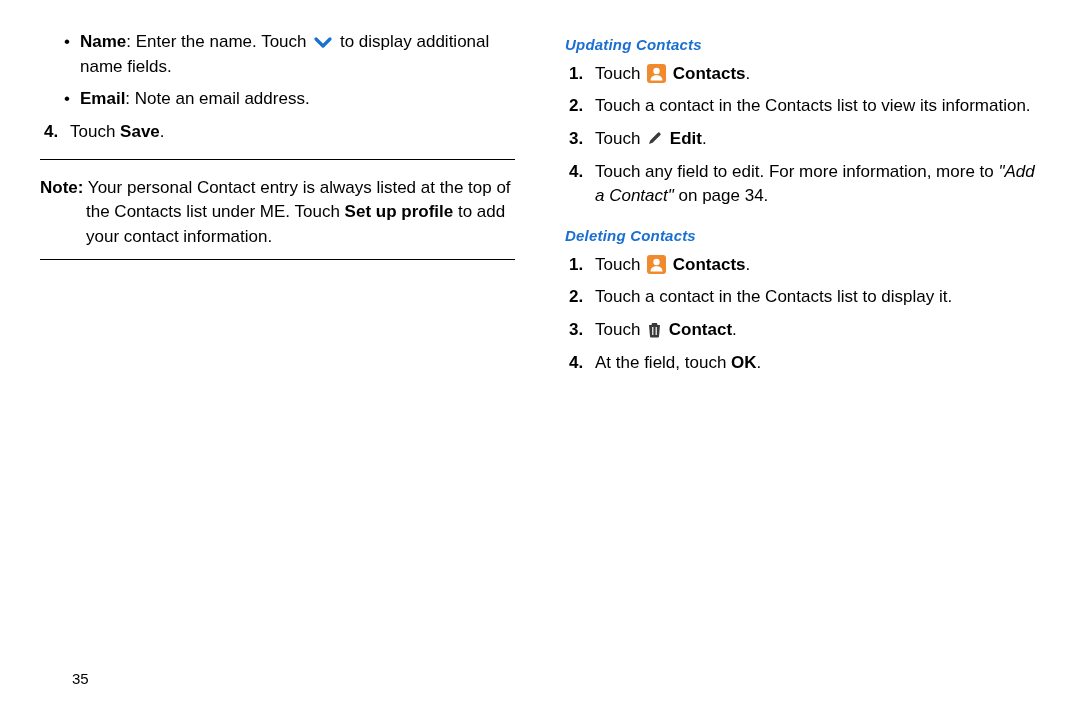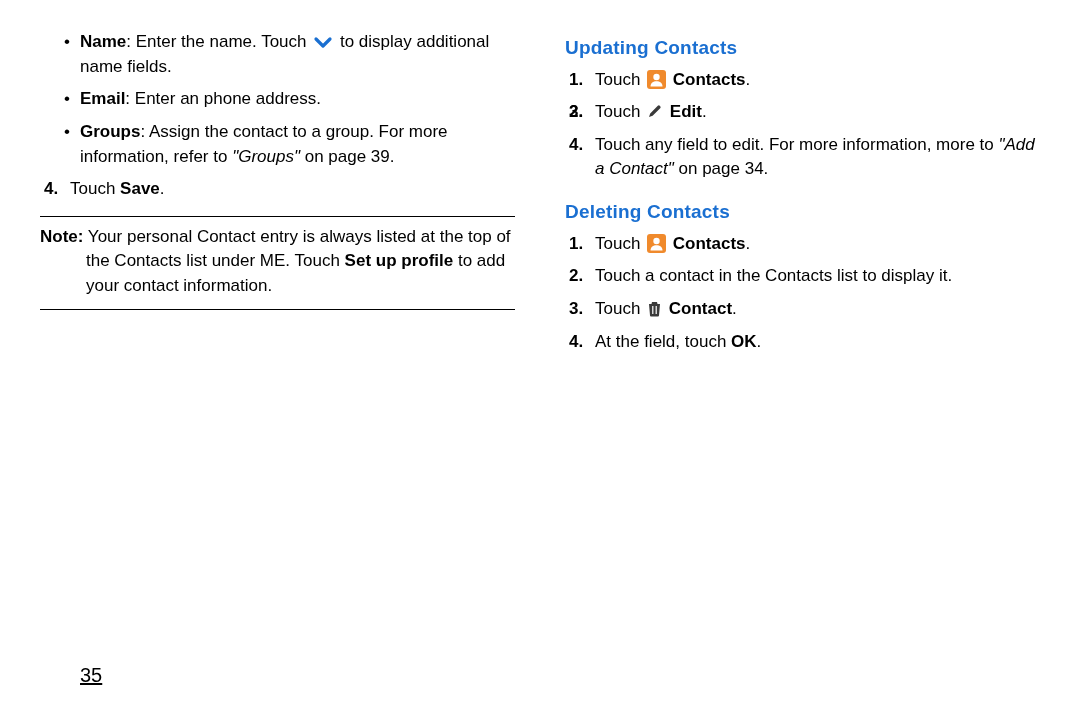--- a/index.html
+++ b/index.html
@@ -36,38 +36,38 @@
     position: absolute;
     left: -22px;
     top: 0;
     font-weight: 700;
   }
   .bold { font-weight: 700; }
   .ital { font-style: italic; }
   .heading {
     color: #1a6fd1;
     font-weight: 700;
-    font-size: 19px;
+    font-style: italic;
+    font-size: 15px;
     margin-top: 4px;
     margin-bottom: 6px;
     letter-spacing: 0.2px;
   }
   .note-block {
     border-top: 1.5px solid #000;
     border-bottom: 1.5px solid #000;
     margin-top: 14px;
-    padding: 8px 0 10px 0;
+    padding: 16px 0 10px 0;
   }
   .note-block .note-body { padding-left: 46px; text-indent: -46px; }
   .page-number {
     position: absolute;
     bottom: 30px;
-    left: 80px;
-    font-size: 20px;
-    text-decoration: underline;
+    left: 72px;
+    font-size: 15px;
   }
   
   .ico {
     display: inline-block;
     vertical-align: -3px;
     width: 18px;
     height: 18px;
     position: relative;
     margin: 0 2px;
   }
@@ -101,24 +101,21 @@
 
   <div class="col">
 
     <ul class="bullet-list">
       <li>
         <span class="bold">Name</span><span>: Enter the name. Touch </span><span class="ico ico-chevron"><svg viewBox="0 0 20 14">
               <polyline points="3,4 10,11 17,4" fill="none" stroke="#1a6fd1" stroke-width="3.2" stroke-linecap="round" stroke-linejoin="round"></polyline>
             </svg></span><span> to display additional name fields.</span>
       </li>
       <li>
-        <span class="bold">Email</span><span>: Enter an phone address.</span>
-      </li>
-      <li>
-        <span class="bold">Groups</span><span>: Assign the contact to a group. For more information, refer to </span><span class="ital">"Groups"</span><span> on page 39.</span>
+        <span class="bold">Email</span><span>: Note an email address.</span>
       </li>
     </ul>
 
     <ol class="numbered" style="margin-top:8px;">
       <li>
         <span class="num">4.</span>
         <span>Touch </span><span class="bold">Save</span><span>.</span>
       </li>
     </ol>
 
@@ -136,20 +133,21 @@
     <ol class="numbered">
       <li>
         <span class="num">1.</span>
         <span>Touch </span><span class="ico ico-contact"><svg viewBox="0 0 19 19">
               <circle cx="9.5" cy="7" r="3.2" fill="#fff"></circle>
               <path d="M3.5 16.5c0-3.3 2.7-5.2 6-5.2s6 1.9 6 5.2" fill="#fff"></path>
             </svg></span> <span class="bold">Contacts</span><span>.</span>
       </li>
       <li>
         <span class="num">2.</span>
+        <span>Touch a contact in the Contacts list to view its information.</span>
       </li>
       <li>
         <span class="num">3.</span>
         <span>Touch </span><span class="ico ico-pencil"><svg viewBox="0 0 16 16">
               <path d="M2 14l1.2-3.6L10.8 2.8a1.4 1.4 0 0 1 2 0l.4.4a1.4 1.4 0 0 1 0 2L5.6 12.8 2 14z" fill="#3a3a3a"></path>
             </svg></span> <span class="bold">Edit</span><span>.</span>
       </li>
       <li>
         <span class="num">4.</span>
         <span>Touch any field to edit. For more information, more to </span><span class="ital">"Add a Contact"</span><span> on page 34.</span>

